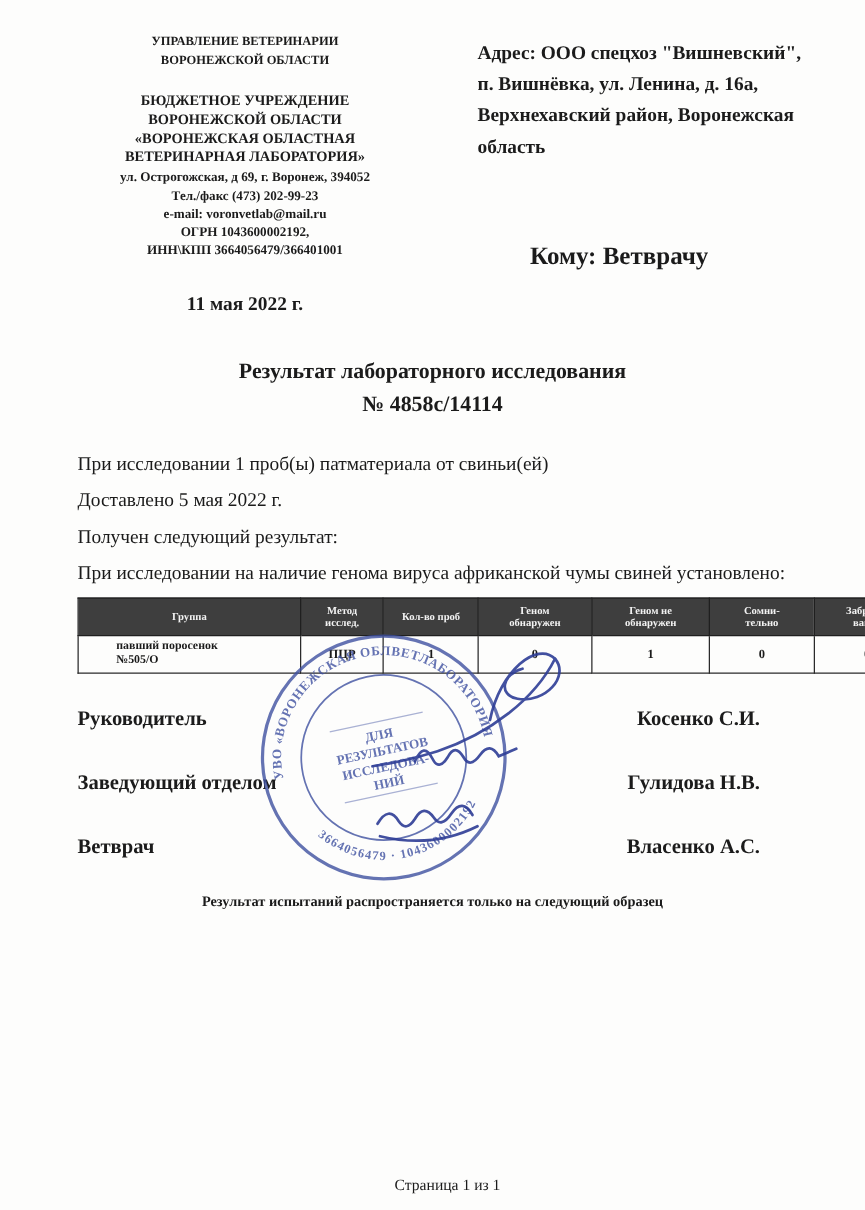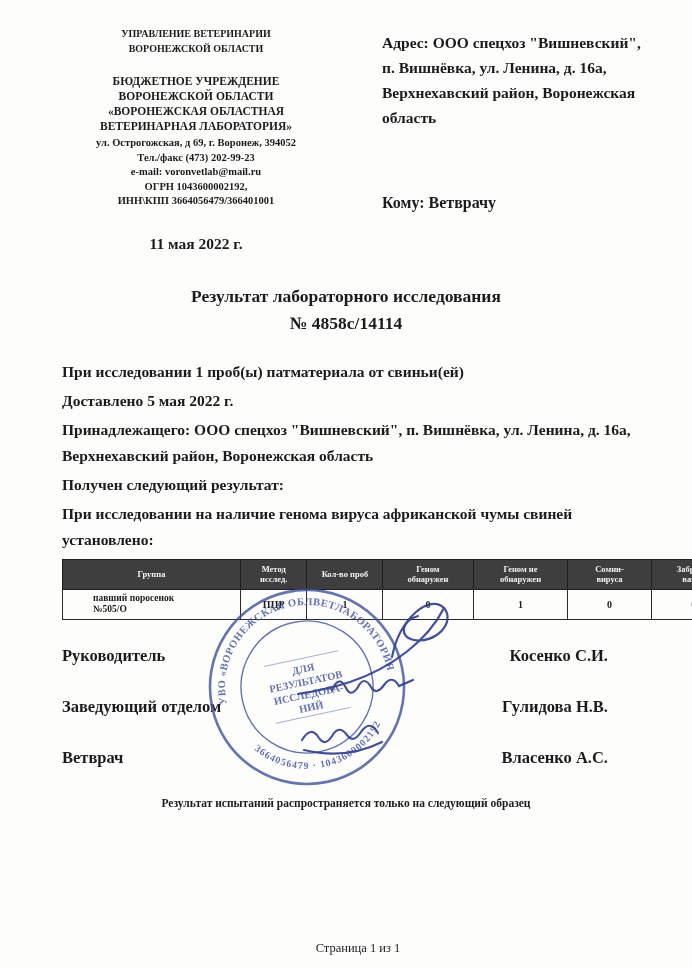--- a/index.html
+++ b/index.html
@@ -13,23 +13,23 @@
   }
   .pre{white-space:pre-line;}
   .header{display:flex;padding:26px 44px 0 70px;}
   .hleft{width:252px;text-align:center;font-weight:bold;flex:0 0 auto;}
   .authority{font-size:10px;line-height:15px;margin-bottom:18px;}
   .orgname{font-size:11.5px;line-height:15px;}
   .contacts{font-size:10.5px;line-height:14.5px;margin-top:2px;}
   .docdate{font-size:15.5px;margin-top:26px;}
   .hright{margin-left:60px;flex:1;font-weight:bold;}
   .raddr{font-size:15.5px;line-height:25px;margin-top:4px;}
-  .rwho{font-size:16px;margin-top:64px;}
+  .rwho{font-size:20px;margin-top:64px;margin-left:42px;}
   .title{text-align:center;font-weight:bold;font-size:17.5px;line-height:27px;margin-top:30px;}
-  .docbody{margin:22px 60px 0 62px;font-weight:bold;font-size:15.5px;}
+  .docbody{margin:22px 60px 0 62px;font-weight:normal;font-size:15.5px;}
   .docbody p{margin:0 0 3px 0;line-height:26px;}
   table.results{
     width:675px;margin:6px 62px 0 62px;border-collapse:collapse;
     border:1.5px solid #1f1f1f;
   }
   table.results th{
     background:#3e3e3e;color:#f3f3f3;font-size:8.5px;line-height:10.5px;
     font-weight:bold;border:1px solid #1f1f1f;padding:4px 2px;text-align:center;
     vertical-align:middle;white-space:pre-line;
   }
@@ -79,21 +79,20 @@
   </div>
 
   <div class="title">
     <div>Результат лабораторного исследования</div>
     <div>№ 4858с/14114</div>
   </div>
 
   <div class="docbody">
     <p>При исследовании 1 проб(ы) патматериала от свиньи(ей)</p>
     <p>Доставлено 5 мая 2022 г.</p>
-    <p>Принадлежащего: ООО спецхоз "Вишневский", п. Вишнёвка, ул. Ленина, д. 16а, Верхнехавский район, Воронежская область</p>
     <p>Получен следующий результат:</p>
     <p>При исследовании на наличие генома вируса африканской чумы свиней установлено:</p>
   </div>
 
   <table class="results">
     <colgroup>
       <col style="width:150px">
         <col style="width:56px">
         <col style="width:64px">
       <col style="width:76px">
@@ -105,21 +104,21 @@
       <tr>
         <th>Группа</th>
         <th>Метод
 исслед.</th>
         <th>Кол-во проб</th>
         <th>Геном
 обнаружен</th>
         <th>Геном не
 обнаружен</th>
         <th>Сомни-
-вируса</th>
+тельно</th>
         <th>Забрако-
 ванно</th>
       </tr>
     </thead>
     <tbody>
       <tr>
         <td class="first">павший поросенок
 №505/О</td>
         <td>ПЦР</td>
         <td>1</td>

